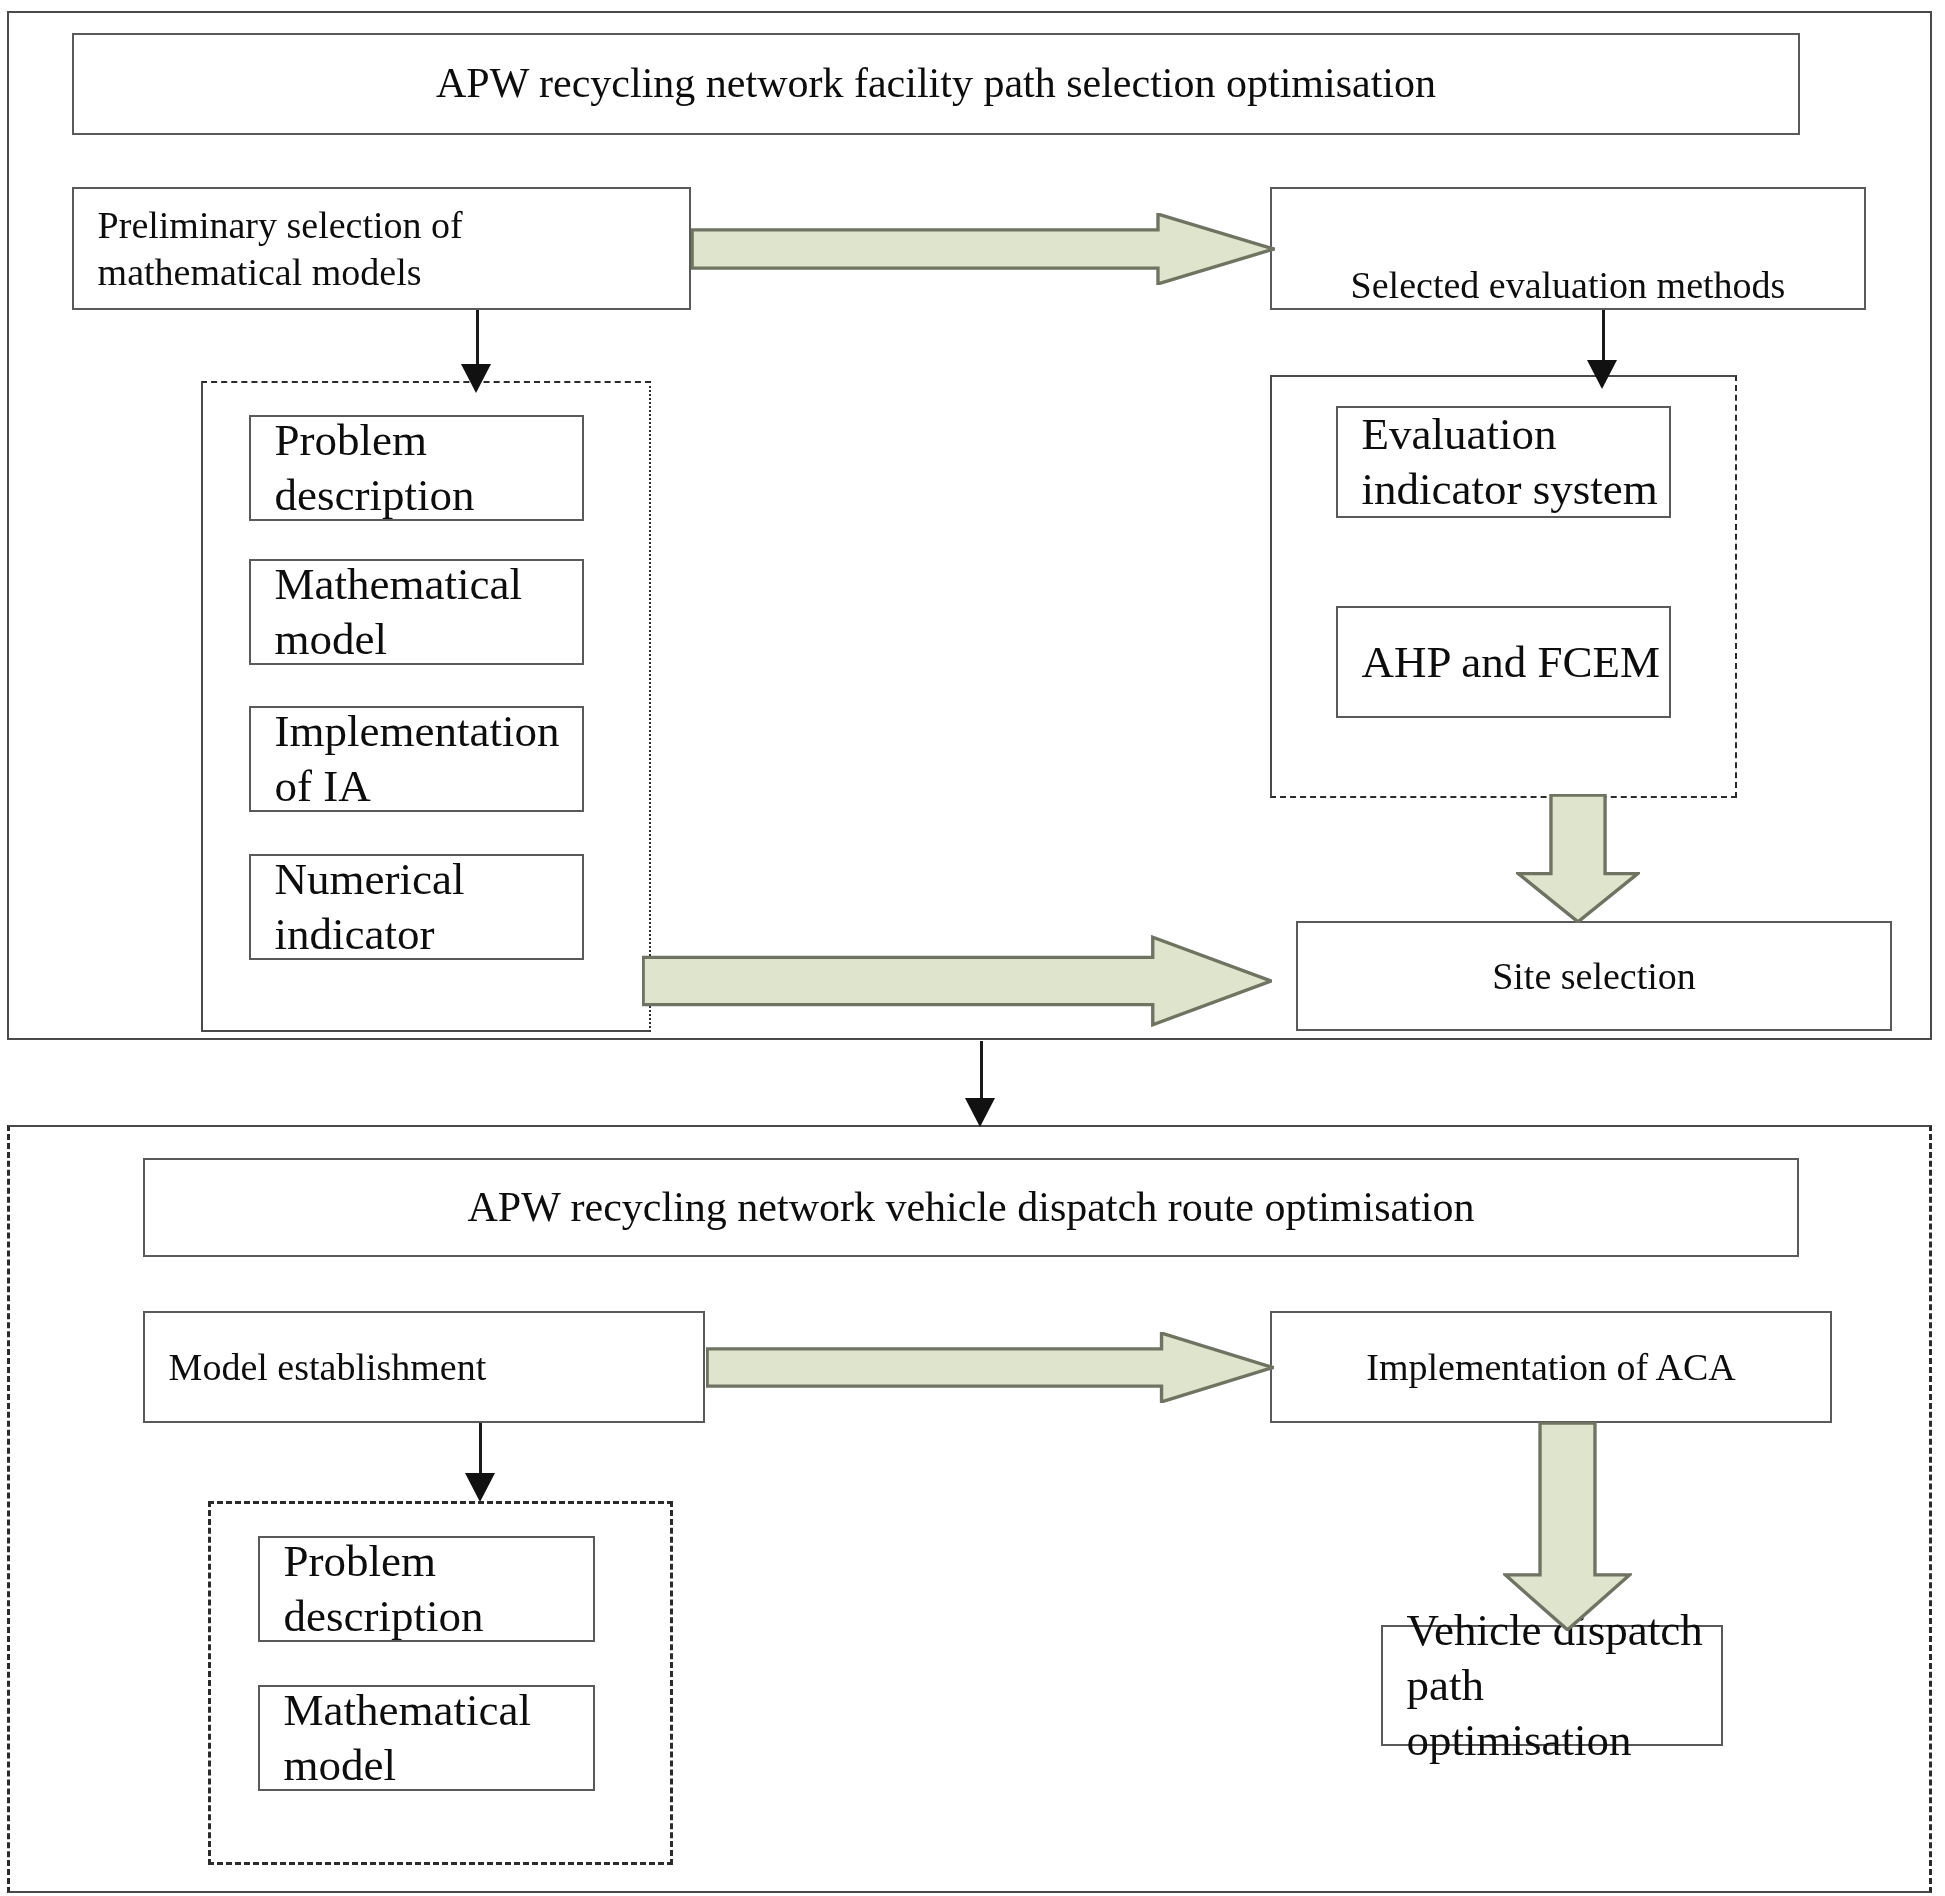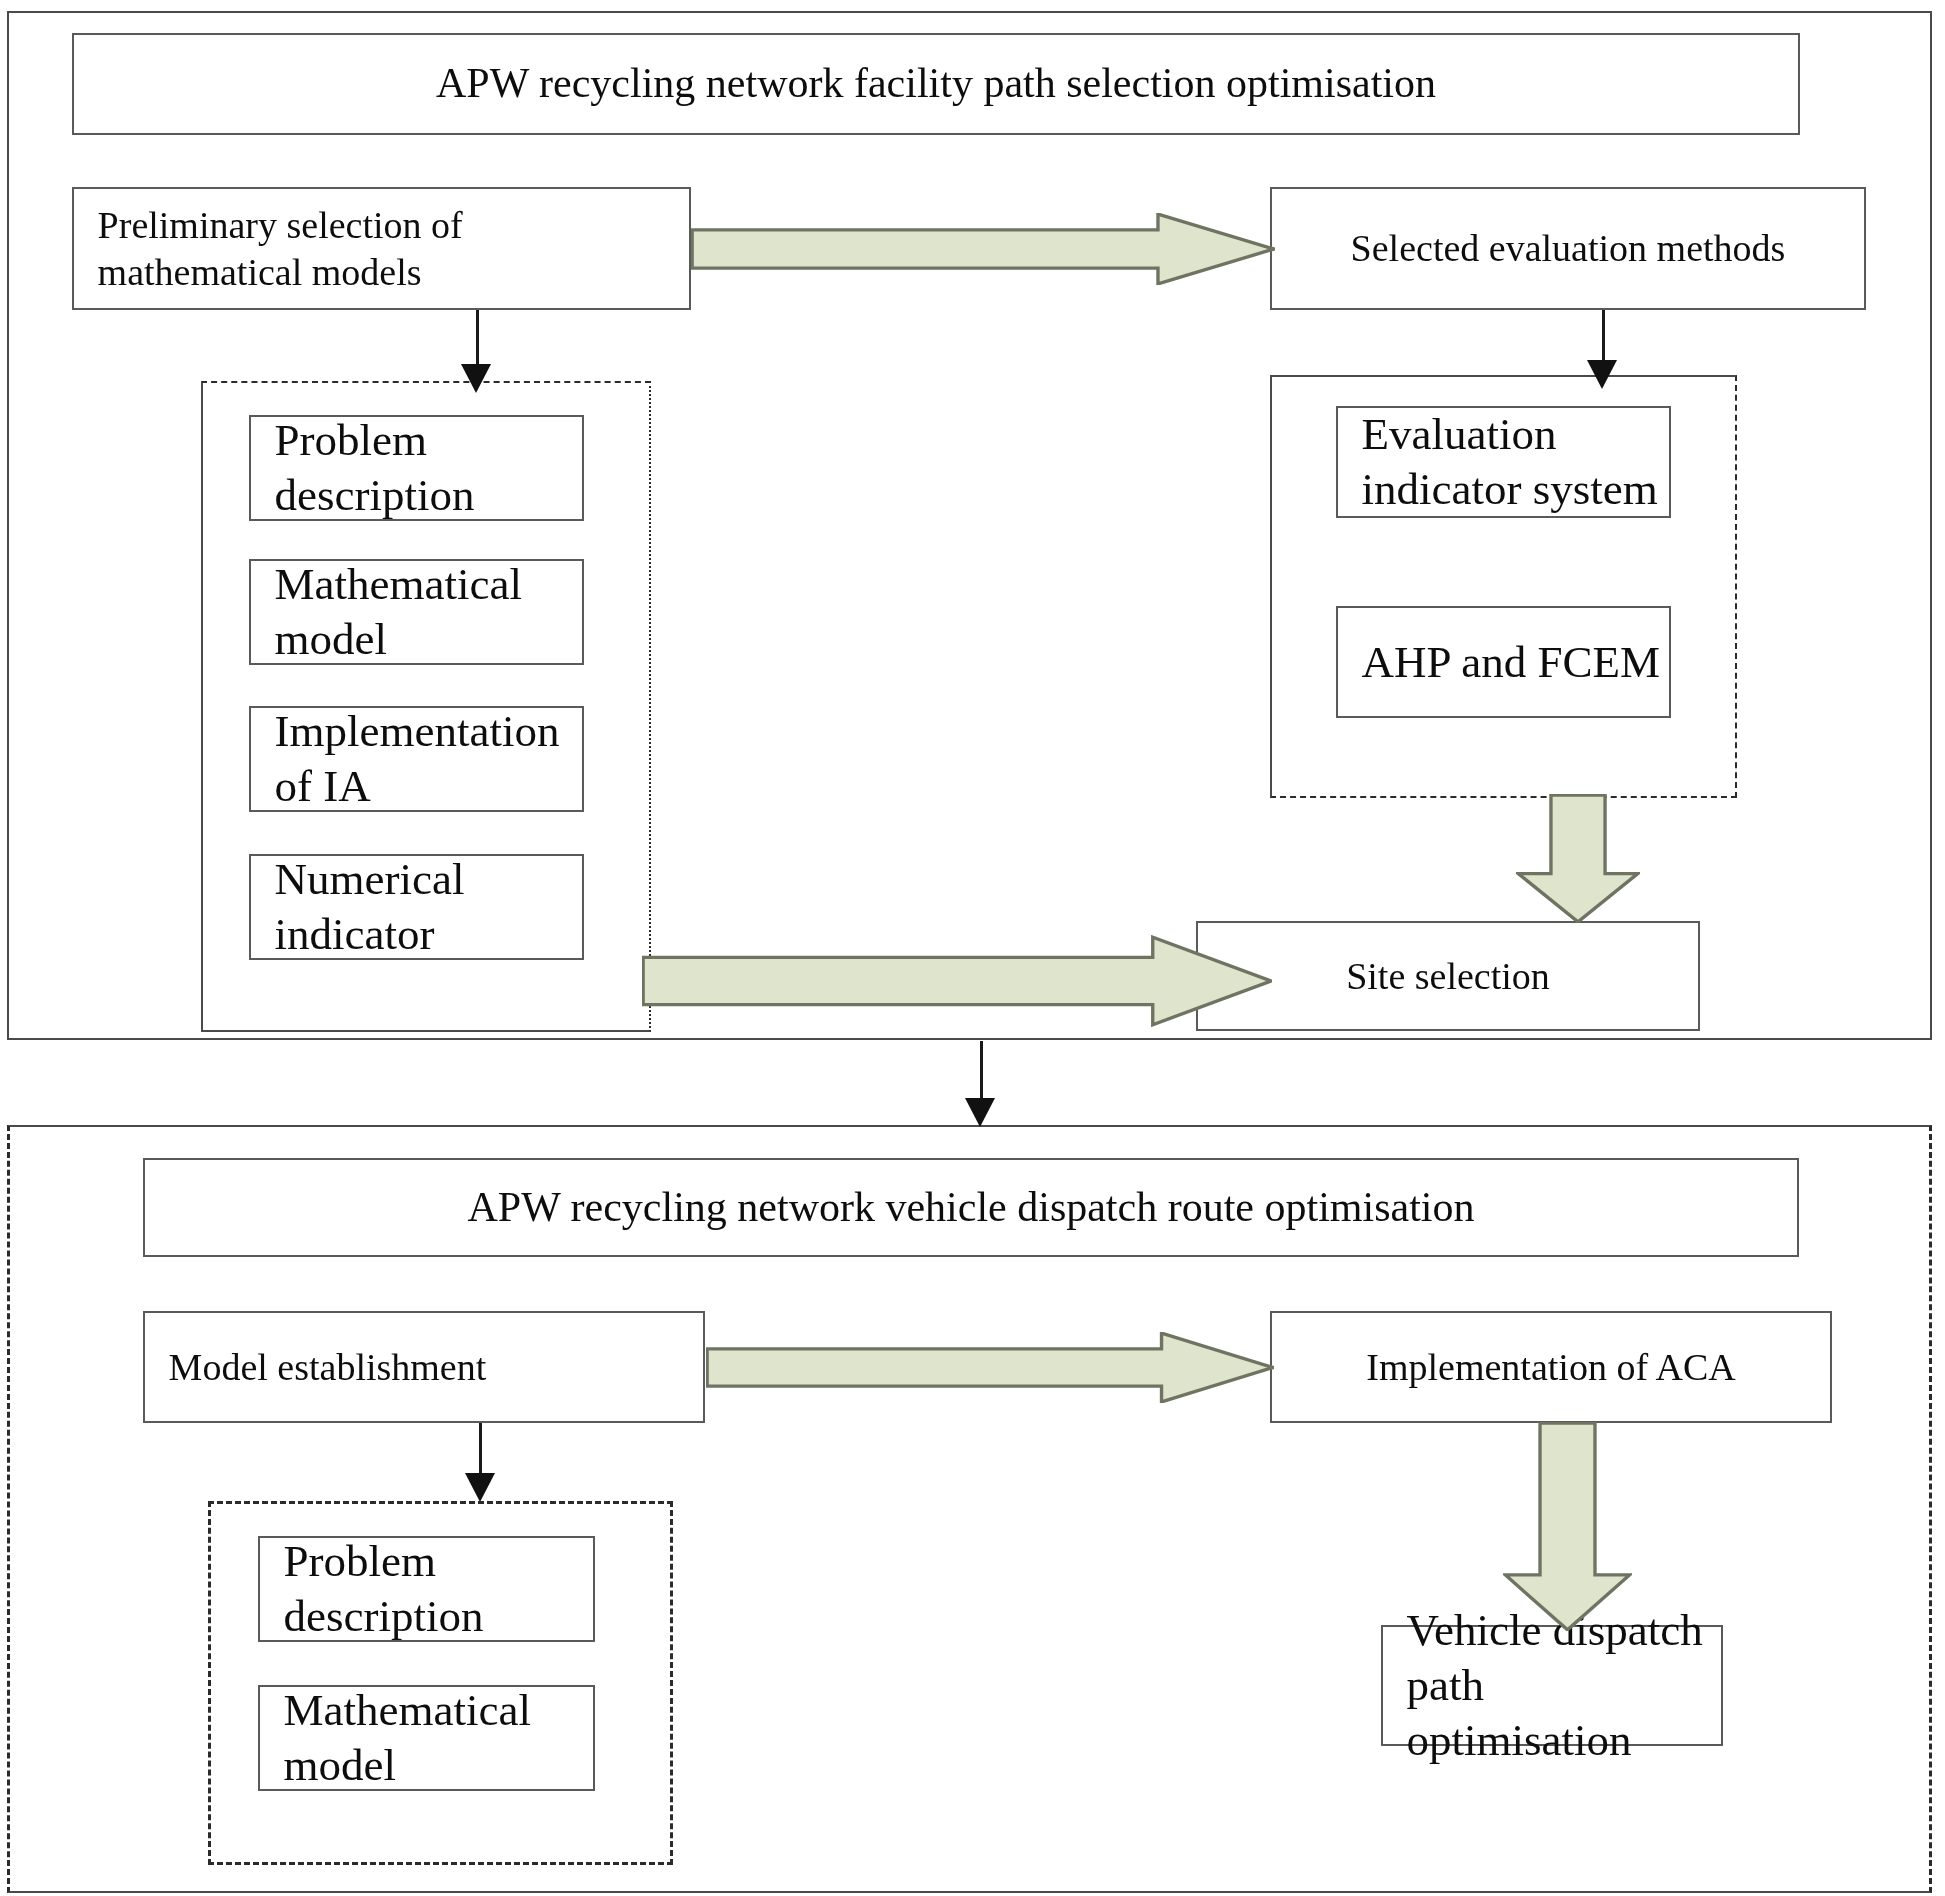--- a/index.html
+++ b/index.html
@@ -107,21 +107,21 @@
 
   <div class="nbox center" style="left:72px; top:33px; width:1728px; height:102px;">
     <div class="txt t-title">APW recycling network facility path selection optimisation</div>
   </div>
 
   <div class="nbox leftal" style="left:72px; top:187px; width:619px; height:123px;">
     <div class="txt t-big">Preliminary selection of
 mathematical models</div>
   </div>
 
-  <div class="nbox center" style="left:1270px; top:187px; width:596px; height:123px;">
+  <div class="nbox center" style="left:1270px; top:187px; width:596px; height:123px;align-items:flex-end;">
     <div class="txt t-big">Selected evaluation methods</div>
   </div>
 
   <div class="garrow" style="left:691px; top:213px; width:584px; height:72px;">
     <svg viewBox="0 0 1038 128" preserveAspectRatio="none">
       <polygon points="2,30 830,30 830,2 1036,64 830,126 830,98 2,98" fill="#dfe4cd" stroke="#6f7462" stroke-width="6"></polygon>
     </svg>
   </div>
 
   <div class="vline" style="left:476px; top:309px; height:63px;"></div>
@@ -168,21 +168,21 @@
       <polygon points="62,2 158,2 158,142 216,142 110,228 4,142 62,142" fill="#dfe4cd" stroke="#6f7462" stroke-width="6"></polygon>
     </svg>
   </div>
 
   <div class="garrow" style="left:642px; top:935px; width:630px; height:92px;">
     <svg viewBox="0 0 1120 164" preserveAspectRatio="none">
       <polygon points="2,40 908,40 908,4 1118,82 908,160 908,124 2,124" fill="#dfe4cd" stroke="#6f7462" stroke-width="6"></polygon>
     </svg>
   </div>
 
-  <div class="nbox center" style="left:1196px; top:921px; width:504px; height:110px;">
+  <div class="nbox center" style="left:1296px; top:921px; width:596px; height:110px;">
     <div class="txt t-big">Site selection</div>
   </div>
 
   <div class="vline" style="left:980px; top:1041px; height:70px;"></div>
   <div class="vhead" style="left:965px; top:1098px;"></div>
 
   <div class="panel panel-mixed" style="left:6.7px; top:1125px; width:1925px; height:768px;"></div>
 
   <div class="nbox center" style="left:143px; top:1158px; width:1656px; height:99px;">
     <div class="txt t-title">APW recycling network vehicle dispatch route optimisation</div>

